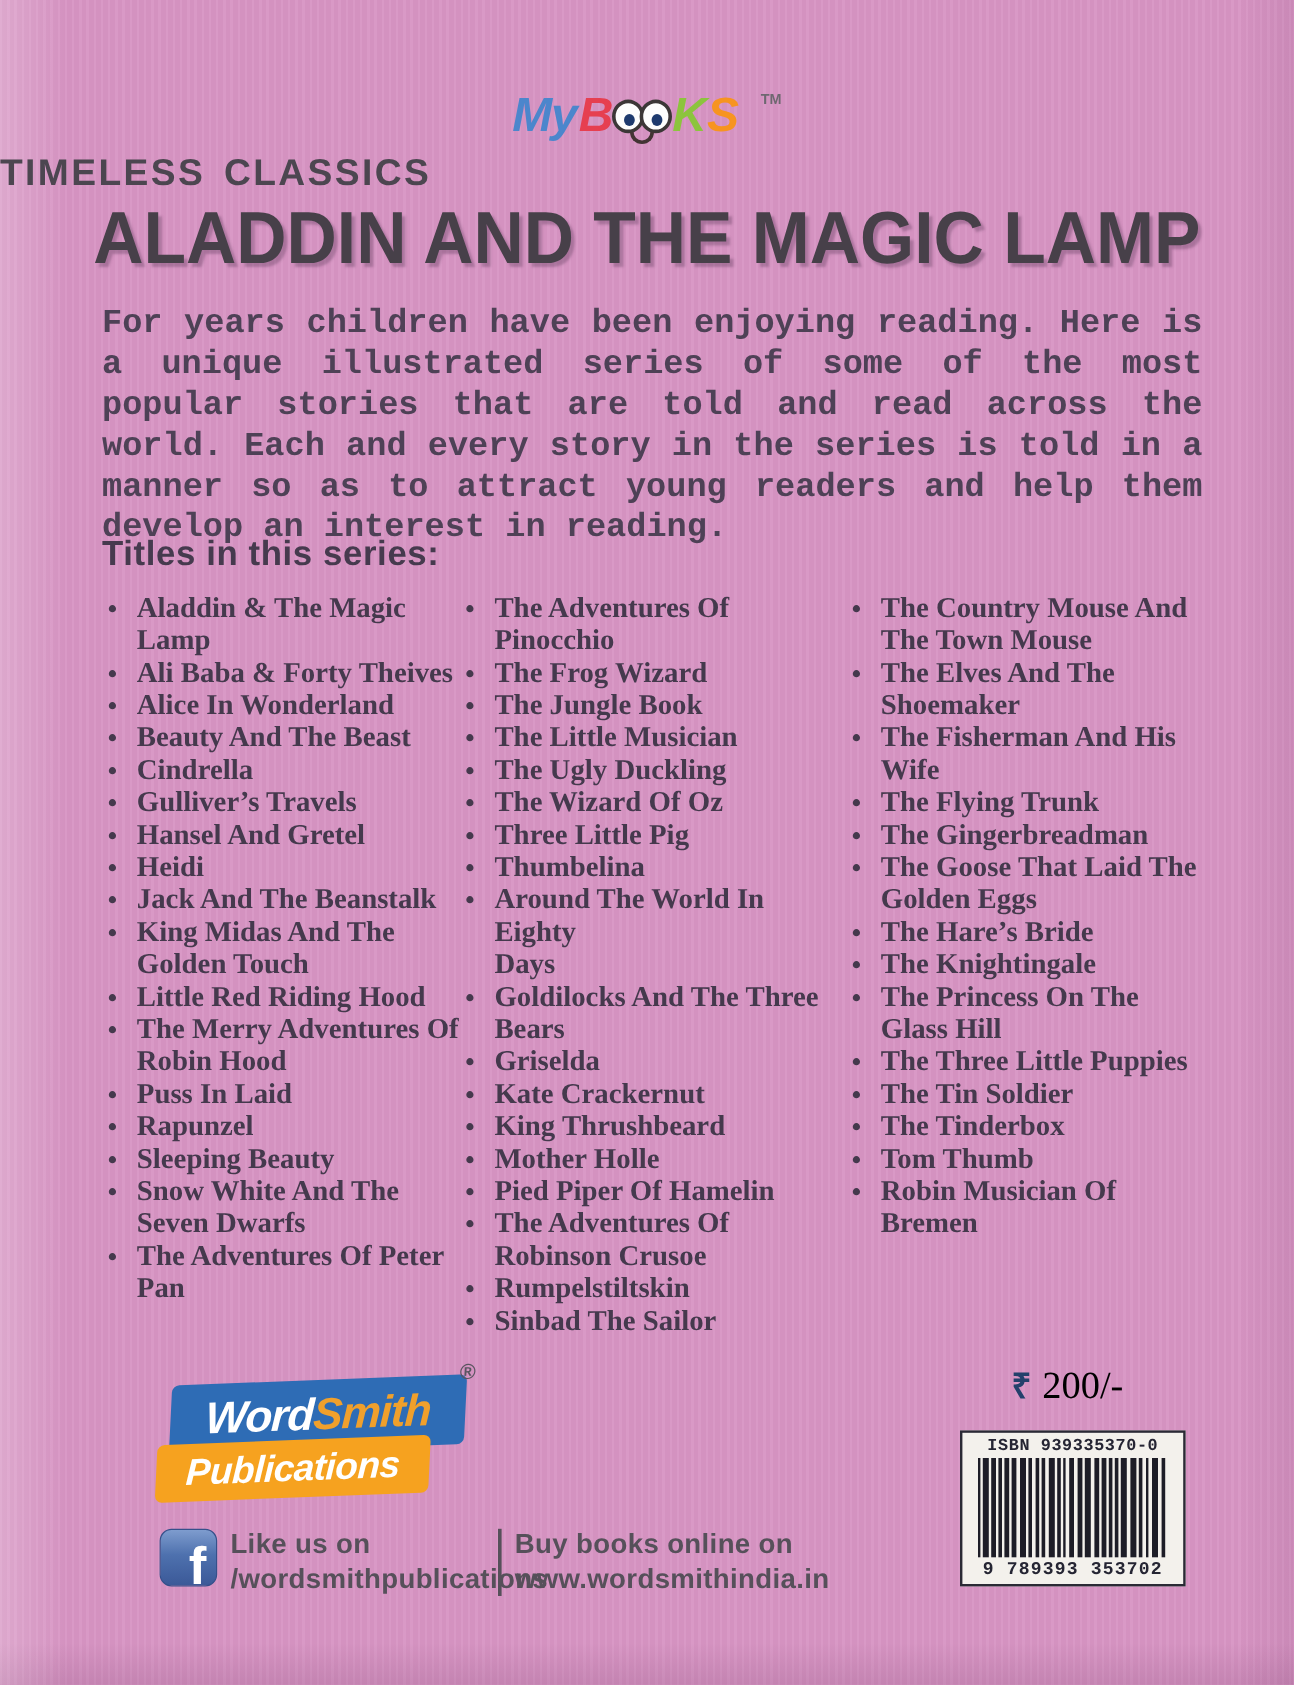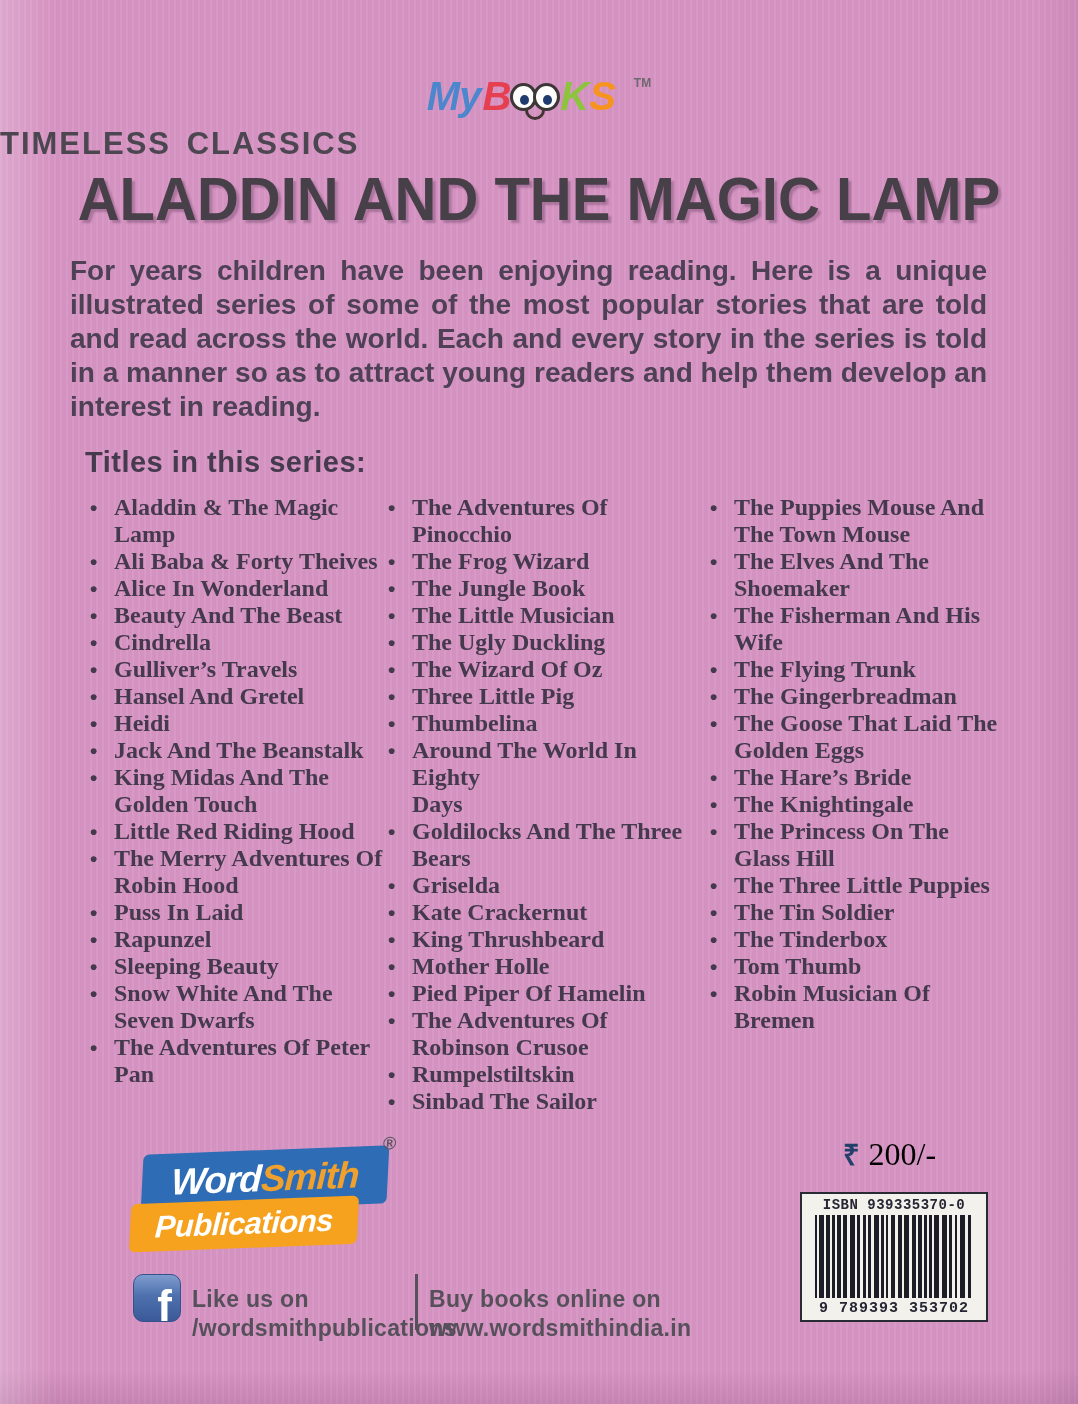--- a/index.html
+++ b/index.html
@@ -29,22 +29,22 @@
   .lg-k{color:#8cc43d;margin-left:1px;}
   .lg-s{color:#f79420;}
   .lg-tm{font-style:normal;font-weight:bold;font-size:12px;color:#6e6870;
          position:relative;top:-14px;margin-left:18px;letter-spacing:0;}
   .series-name{position:absolute;top:126px;left:0;width:100%;text-align:left;
         font-weight:bold;font-size:31px;letter-spacing:2px;word-spacing:5px;color:#4c4650;}
   .main-title{position:absolute;top:165px;left:0;width:100%;text-align:center;
         font-weight:bold;font-size:58px;letter-spacing:0px;color:#474049;
         transform:scaleY(1.06);text-shadow:3px 3px 2px rgba(70,40,70,0.30);}
   
-  .descr{position:absolute;top:254px;left:70px;width:917px;
-        font-family:Liberation Sans, sans-serif;font-weight:bold;font-size:28px;line-height:34px;
+  .descr{position:absolute;top:254px;left:85px;width:917px;
+        font-family:Liberation Mono, monospace;font-weight:bold;font-size:28px;line-height:34px;
         color:#4e4156;text-align:justify;}
   
   .list-heading{position:absolute;top:446px;left:85px;
         font-weight:bold;font-size:29px;color:#463a4e;letter-spacing:0.5px;}
   .col{position:absolute;top:494px;}
   .col1{left:90px;width:296px;}
   .col2{left:388px;width:318px;}
   .col3{left:710px;width:300px;}
   .title-item{display:flex;font-family:"Liberation Serif",serif;font-weight:bold;
         font-size:24px;line-height:27px;color:#45394d;}
@@ -75,21 +75,21 @@
   .bars span{display:inline-block;background:#1d1d27;height:100%;}
   .isbn-digits{font-family:"Liberation Mono",monospace;font-weight:bold;font-size:15px;
         color:#252533;text-align:center;letter-spacing:1px;margin-top:2px;white-space:nowrap;}
   
   .fb-icon{position:absolute;left:133px;top:1274px;width:46px;height:46px;border-radius:10px;
         background:linear-gradient(to bottom,#7e9cce 0%,#4e71ae 45%,#3b5998 100%);
         border:1px solid #35508a;overflow:hidden;}
   .fb-icon .f{position:absolute;right:8px;bottom:-10px;color:#ffffff;
         font-weight:bold;font-size:44px;font-family:"Liberation Sans",sans-serif;}
   .foot-text{position:absolute;font-weight:bold;font-size:23px;line-height:29px;
-        color:#56505a;letter-spacing:0.3px;margin-top:13px;}
+        color:#56505a;letter-spacing:0.3px;}
   .like-block{left:192px;top:1272px;}
   .foot-divider{position:absolute;left:415px;top:1274px;width:3px;height:56px;background:#56505a;}
   .buy-block{left:429px;top:1272px;}
 </style>
 </head>
 <body>
 
 <div class="logo-row">
   <span class="logo">
     <span class="lg-my">My</span>
@@ -266,21 +266,21 @@
       <span class="t-text">Rumpelstiltskin</span>
     </div>
     <div class="title-item">
       <span class="bullet">•</span>
       <span class="t-text">Sinbad The Sailor</span>
     </div>
   </div>
 <div class="col col3">
     <div class="title-item">
       <span class="bullet">•</span>
-      <span class="t-text">The Puppies Mouse And
+      <span class="t-text">The Country Mouse And
 The Town Mouse</span>
     </div>
     <div class="title-item">
       <span class="bullet">•</span>
       <span class="t-text">The Elves And The
 Shoemaker</span>
     </div>
     <div class="title-item">
       <span class="bullet">•</span>
       <span class="t-text">The Fisherman And His

